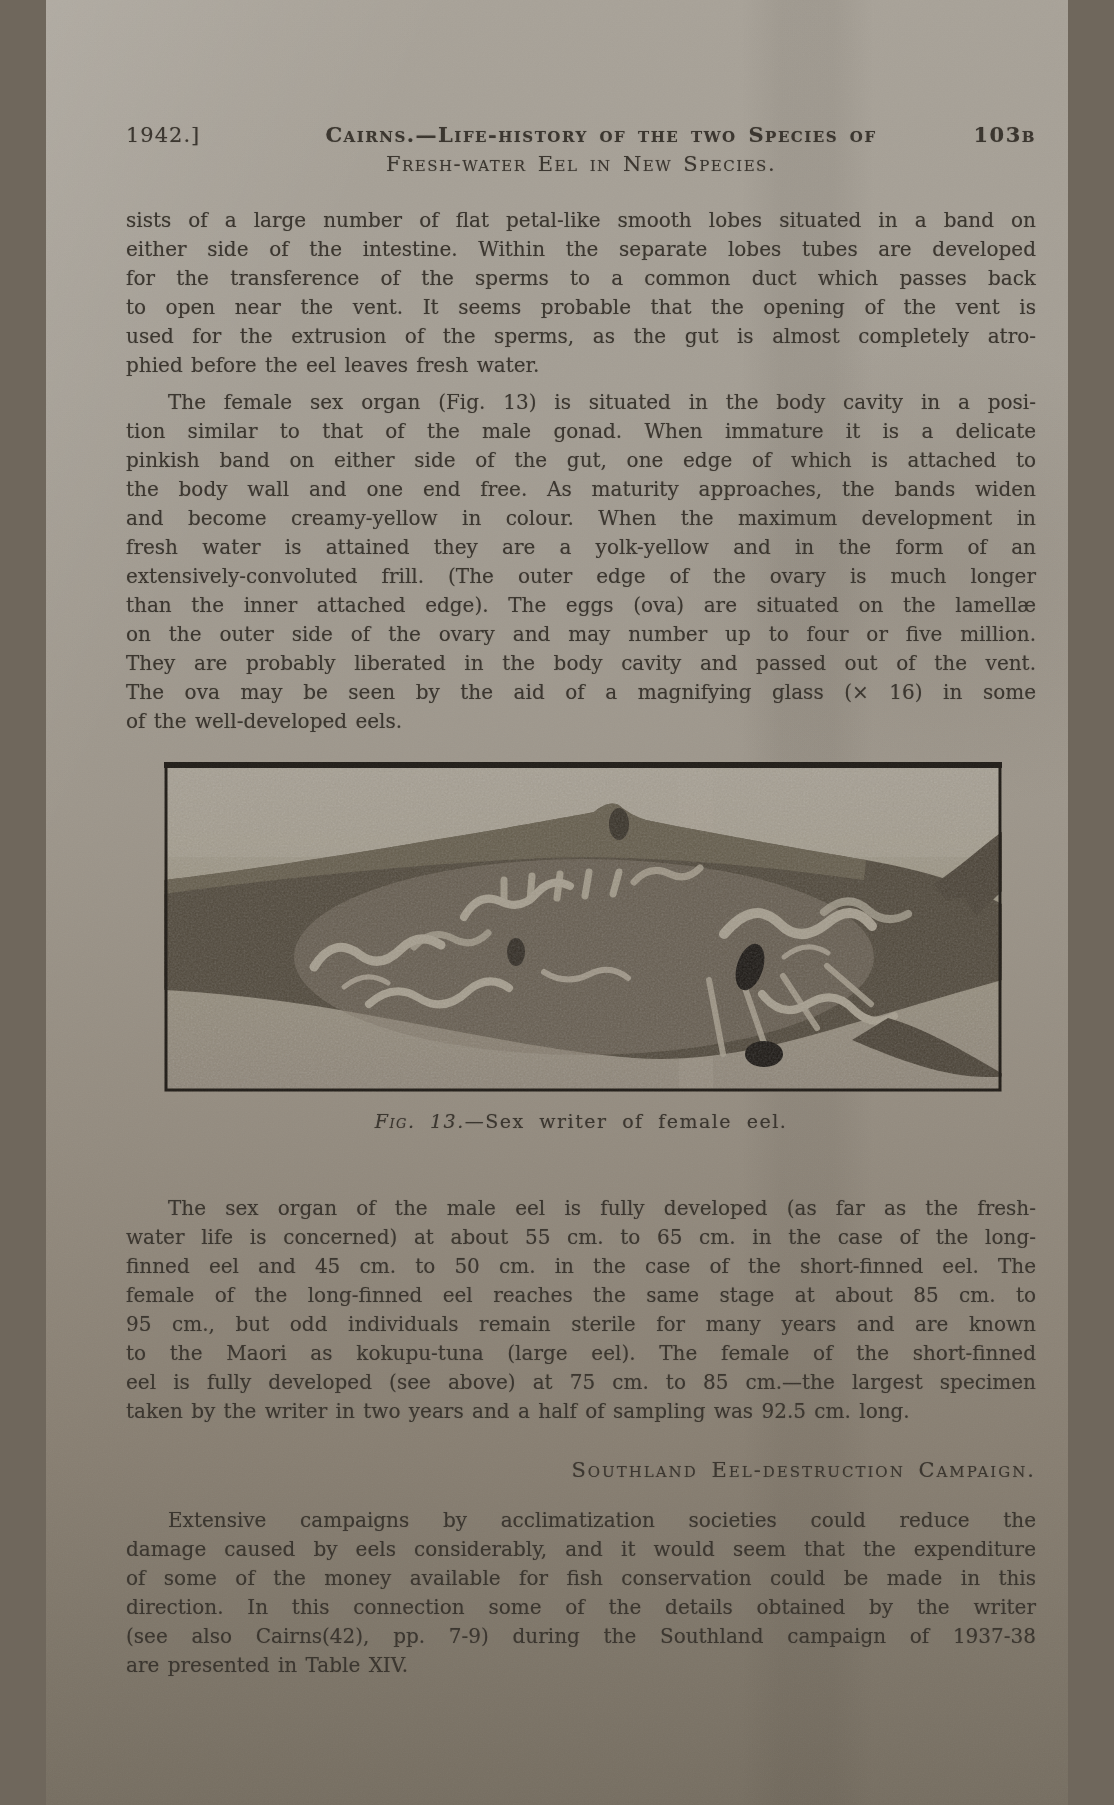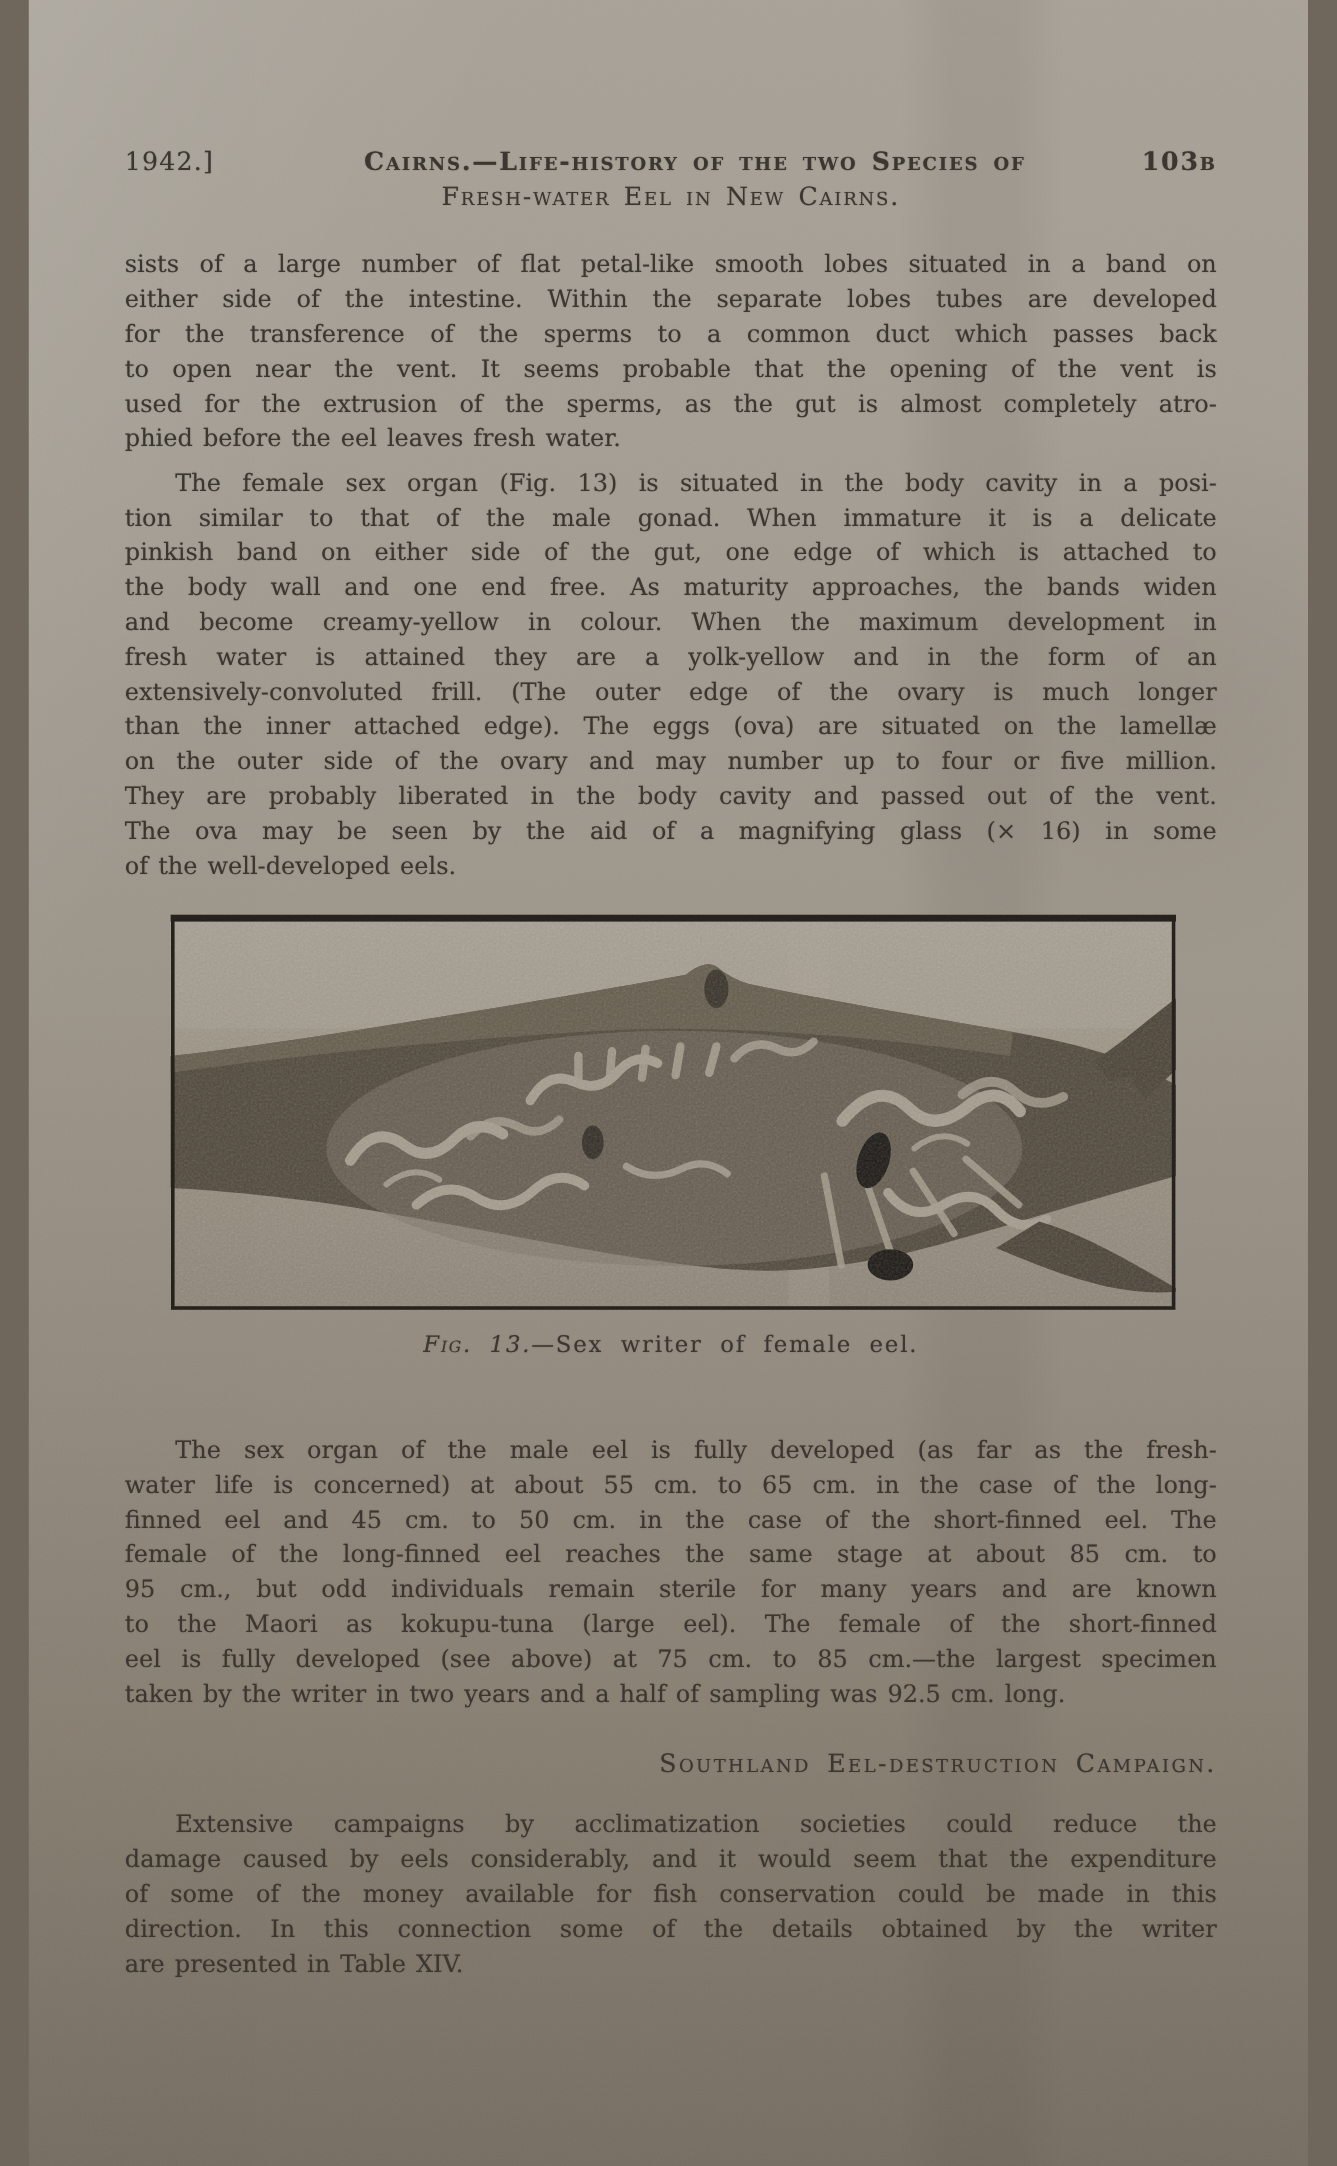--- a/index.html
+++ b/index.html
@@ -8,21 +8,20 @@
     width:1022px;height:1805px;
     margin:0 auto;
     overflow:hidden;
     font-family:"DejaVu Serif","Liberation Serif",serif;
     color:#38332c;
     background:
       linear-gradient(115deg, rgba(255,255,255,0.10) 0%, rgba(255,255,255,0.04) 12%, rgba(255,255,255,0) 22%),
       radial-gradient(ellipse 420px 340px at 88% 32%, rgba(74,62,48,0.10), rgba(74,62,48,0) 70%),
       linear-gradient(90deg, rgba(0,0,0,0) 68%, rgba(50,44,36,0.07) 72%, rgba(50,44,36,0.07) 77%, rgba(0,0,0,0) 81%),
       linear-gradient(180deg,#a8a298 0%, #a49e94 22%, #9d968b 45%, #948c80 62%, #887f72 80%, #7c7467 93%, #766e61 100%);
-    padding-left: 44px;
   }
   .txt{ text-shadow:0 0 1px rgba(56,51,44,0.45); }
   .header-row{
     position:absolute; top:122px; left:80px; width:910px;
     display:flex; align-items:baseline;
     font-size:21px; line-height:26px;
   }
   .hdr-year{ flex:0 0 150px; text-align:left; letter-spacing:1px;}
   .hdr-title{ flex:1 1 auto; text-align:center; }
   .hdr-page{ flex:0 0 110px; text-align:right; }
@@ -55,21 +54,21 @@
 </head>
 <body>
 
 <div class="page">
 
   <div class="header-row txt">
     <span class="hdr-year">1942.]</span>
     <span class="hdr-title">Cairns.—Life-history of the two Species of</span>
     <span class="hdr-page">103b</span>
   </div>
-  <div class="header-row2 txt">Fresh-water Eel in New Cairns.</div>
+  <div class="header-row2 txt">Fresh-water Eel in New Species.</div>
 
   <div class="para txt" style="top:206px">
     <div class="line">sists of a large number of flat petal-like smooth lobes situated in a band on</div>
     <div class="line">either side of the intestine.  Within the separate lobes tubes are developed</div>
     <div class="line">for the transference of the sperms to a common duct which passes back</div>
     <div class="line">to open near the vent.  It seems probable that the opening of the vent is</div>
     <div class="line">used for the extrusion of the sperms, as the gut is almost completely atro-</div>
     <div class="line last">phied before the eel leaves fresh water.</div>
   </div>
 
@@ -162,20 +161,21 @@
     <div class="line last">taken by the writer in two years and a half of sampling was 92.5 cm. long.</div>
   </div>
 
   <div class="sec-heading txt">Southland Eel-destruction Campaign.</div>
 
   <div class="para txt" style="top:1506px">
     <div class="line indent">Extensive campaigns by acclimatization societies could reduce the</div>
     <div class="line">damage caused by eels considerably, and it would seem that the expenditure</div>
     <div class="line">of some of the money available for fish conservation could be made in this</div>
     <div class="line">direction.  In this connection some of the details obtained by the writer</div>
+    <div class="line">(see also Cairns(42), pp. 7-9) during the Southland campaign of 1937-38</div>
     <div class="line last">are presented in Table XIV.</div>
   </div>
 
   <svg class="noise" width="1114" height="1805">
     <filter id="pn">
       <feTurbulence type="fractalNoise" baseFrequency="0.8" numOctaves="2" stitchTiles="stitch"></feTurbulence>
       <feColorMatrix type="saturate" values="0"></feColorMatrix>
     </filter>
     <rect width="100%" height="100%" filter="url(#pn)"></rect>
   </svg>

